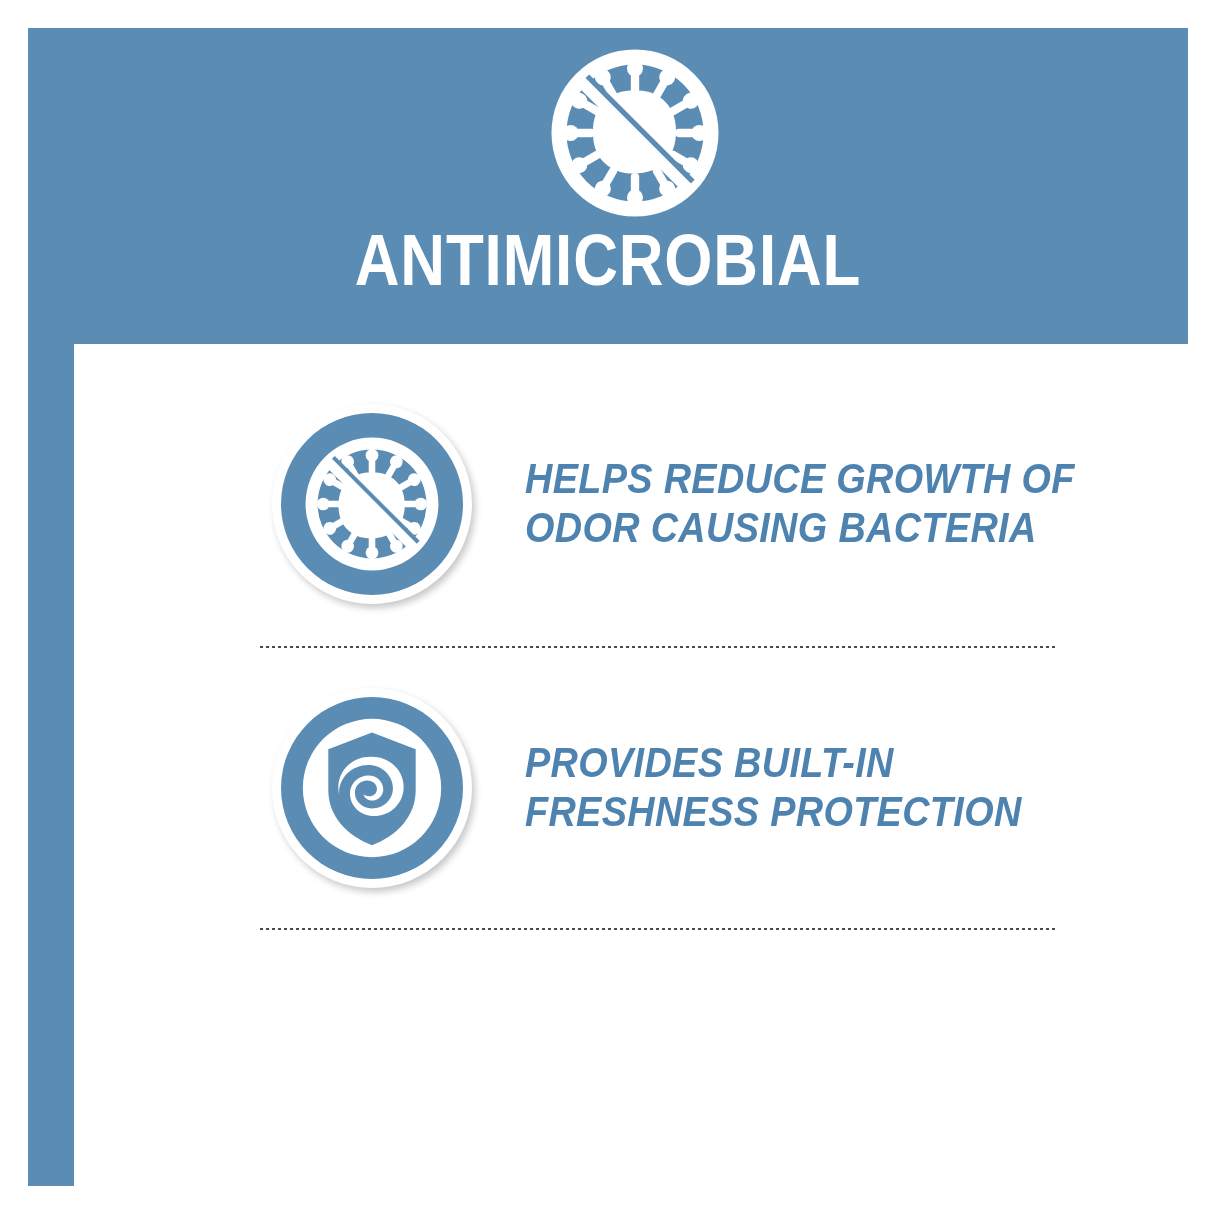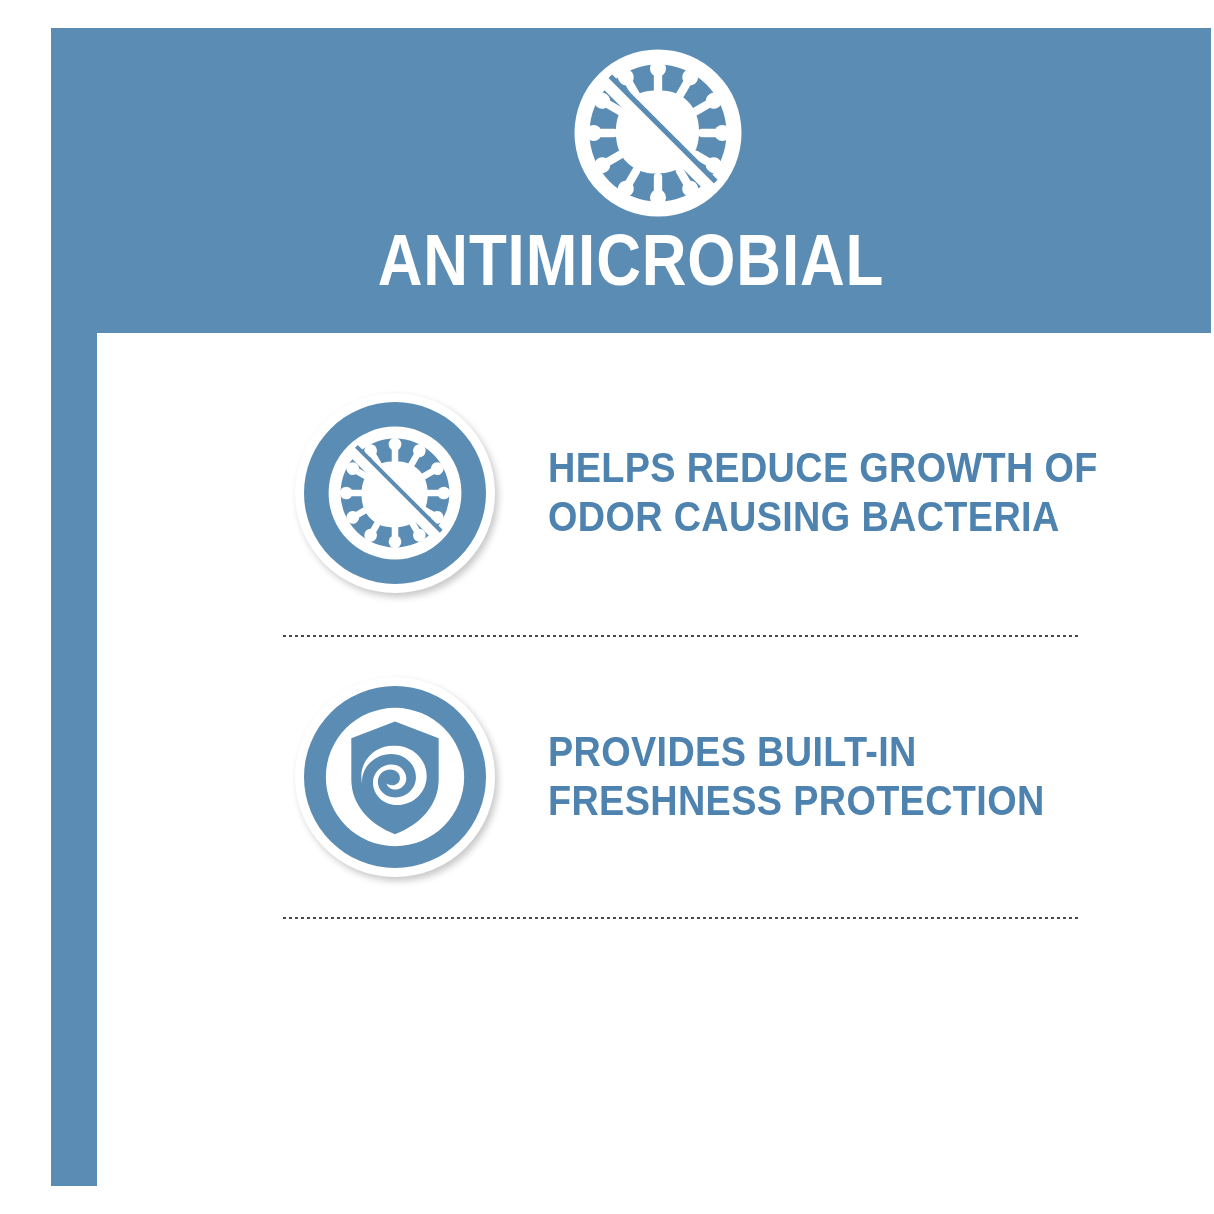--- a/index.html
+++ b/index.html
@@ -19,42 +19,42 @@
   }
 
   
   #panel {
     position: absolute;
     left: 28px;
     top: 28px;
     width: 1160px;
     height: 1158px;
     background: var(--brand, #5b8cb4);
-    margin-left: 23px;
   }
 
   
   #header-bump {
     position: absolute;
     left: 502px;
     top: 3px;
     width: 210px;
     height: 210px;
     border-radius: 50%;
     background: var(--brand, #5b8cb4);
   }
 
   
   #content {
     position: absolute;
     left: 46px;
-    top: 305px;
+    top: 316px;
     width: 1124px;
     height: 863px;
     background: #ffffff;
+    font-style: italic;
   }
 
   
   #hero-icon {
     position: absolute;
     left: 520px;
     top: 18px;
     width: 174px;
     height: 174px;
   }

